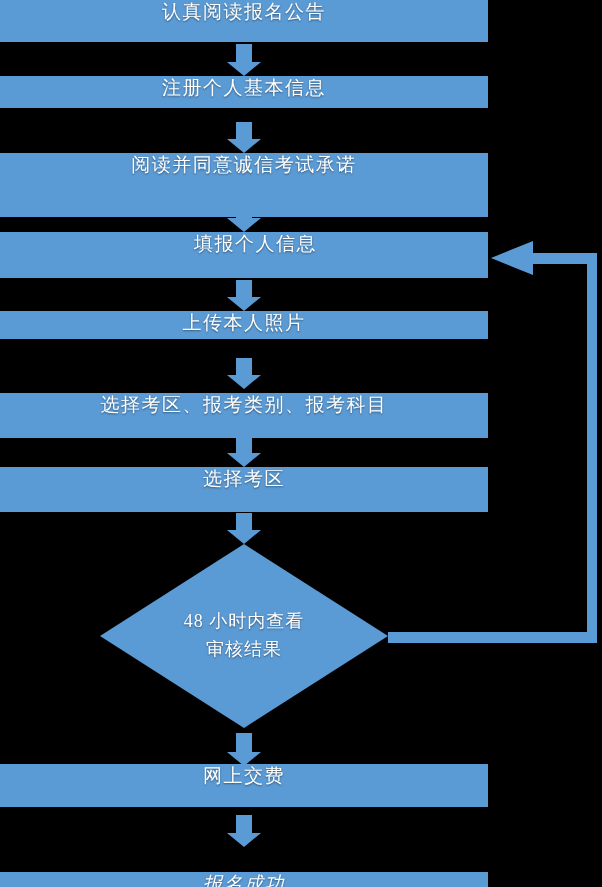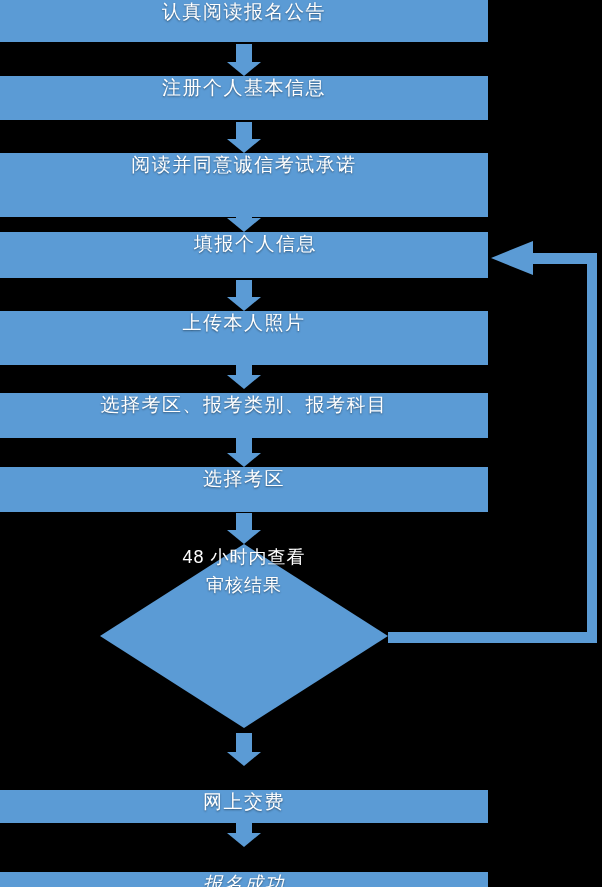--- a/index.html
+++ b/index.html
@@ -38,22 +38,23 @@
     letter-spacing: 1.5px;
     text-align: center;
     white-space: nowrap;
     text-shadow: 0 1px 2px rgba(0,0,0,0.45);
   }
 
   
   .node-diamond {
     position: absolute;
     display: flex;
-    align-items: flex-start;
+    align-items: center;
     justify-content: center;
+    font-family: Liberation Serif, serif;
   }
   .diamond-shape {
     position: absolute;
     inset: 0;
     background: #5B9BD5;
     clip-path: polygon(50% 0%, 100% 50%, 50% 100%, 0% 50%);
   }
   .diamond-label {
     position: relative;
     color: #FFFFFF;
@@ -117,21 +118,21 @@
 
   <div class="node-box" style="top:0px; height:42px;">
     <span class="node-label">认真阅读报名公告</span>
   </div>
 
   <div class="arrow-down" style="left:227px; top:44px; width:34px; height:32px;">
     <div class="shaft" style="height:19px;"></div>
     <div class="head"></div>
   </div>
 
-  <div class="node-box" style="top:76px; height:44px;">
+  <div class="node-box" style="top:76px; height:32px;">
     <span class="node-label">注册个人基本信息</span>
   </div>
 
   <div class="arrow-down" style="left:227px; top:122px; width:34px; height:31px;">
     <div class="shaft" style="height:18px;"></div>
     <div class="head"></div>
   </div>
 
   <div class="node-box" style="top:153px; height:64px;">
     <span class="node-label">阅读并同意诚信考试承诺</span>
@@ -144,21 +145,21 @@
 
   <div class="node-box" style="top:232px; height:46px;padding-left:23px;">
     <span class="node-label">填报个人信息</span>
   </div>
 
   <div class="arrow-down" style="left:227px; top:280px; width:34px; height:31px;">
     <div class="shaft" style="height:18px;"></div>
     <div class="head"></div>
   </div>
 
-  <div class="node-box" style="top:311px; height:54px;">
+  <div class="node-box" style="top:311px; height:28px;">
     <span class="node-label">上传本人照片</span>
   </div>
 
   <div class="arrow-down" style="left:227px; top:358px; width:34px; height:31px;">
     <div class="shaft" style="height:18px;"></div>
     <div class="head"></div>
   </div>
 
   <div class="node-box" style="top:393px; height:45px;">
     <span class="node-label">选择考区、报考类别、报考科目</span>
@@ -182,21 +183,21 @@
     <div class="diamond-shape"></div>
     <span class="diamond-label">48 小时内查看
 审核结果</span>
   </div>
 
   <div class="arrow-down" style="left:227px; top:733px; width:34px; height:33px;">
     <div class="shaft" style="height:20px;"></div>
     <div class="head"></div>
   </div>
 
-  <div class="node-box" style="top:790px; height:33px;">
+  <div class="node-box" style="top:764px; height:43px;">
     <span class="node-label">网上交费</span>
   </div>
 
   <div class="arrow-down" style="left:227px; top:815px; width:34px; height:32px;">
     <div class="shaft" style="height:19px;"></div>
     <div class="head"></div>
   </div>
 
   <div class="node-box" style="top:872px; height:24px;font-style:italic;">
     <span class="node-label">报名成功</span>

